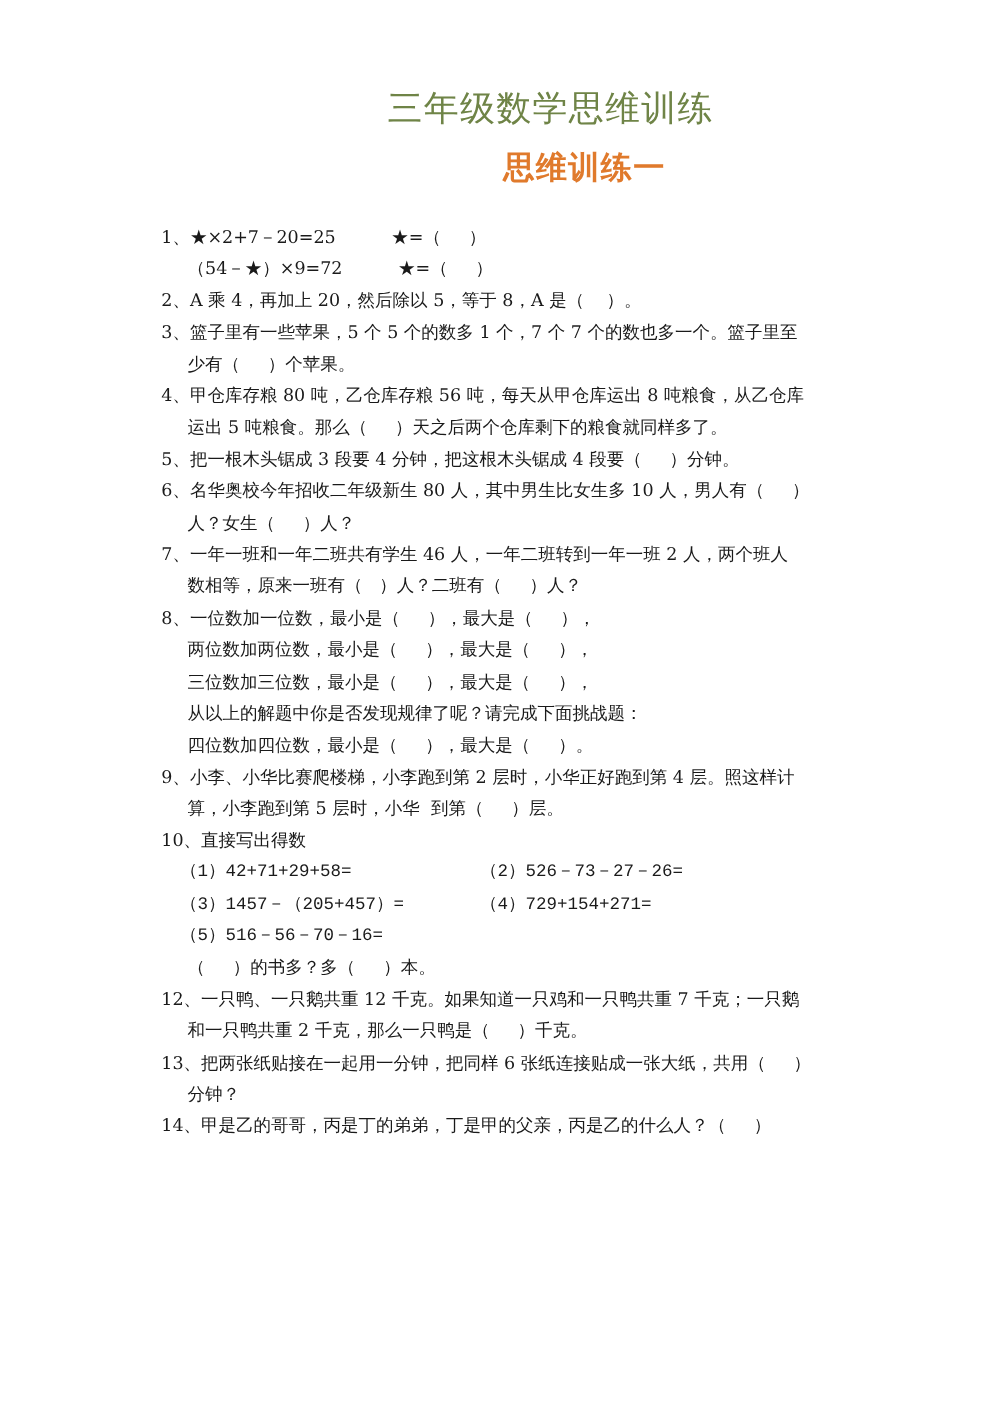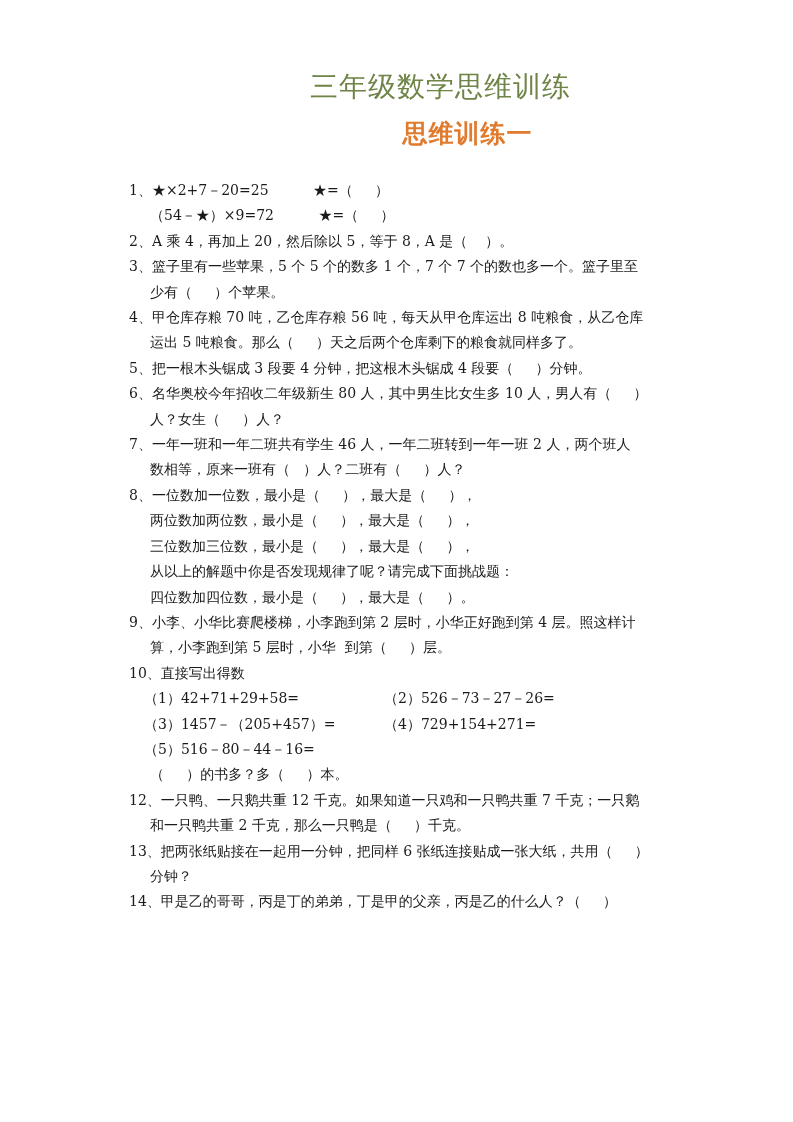--- a/index.html
+++ b/index.html
@@ -16,21 +16,21 @@
     }
     .title-main { top: 68px; font-size: 28px; color: #6f8447; letter-spacing: 1px; }
     .title-sub { top: 117px; font-size: 25px; color: #e07a2c; font-weight: bold; letter-spacing: 1px; margin-left: 27px; }
     .content {
       position: absolute; left: 116px; top: 178px; width: 570px;
       font-size: 14px; line-height: 25.4px;
     }
     .q { margin: 0; }
     .line { white-space: pre; margin-left: 13px; }
     .indent { padding-left: 21px; }
-    .calc-grid { display: grid; grid-template-columns: 240px 240px; padding-left: 28px; }
+    .calc-grid { display: grid; grid-template-columns: 240px 240px; padding-left: 28px; font-family: Liberation Mono, monospace; }
     .calc-item { white-space: pre; }
   </style>
 </head>
 <body>
 
 <div class="title title-main">三年级数学思维训练</div>
 <div class="title title-sub">思维训练一</div>
 
 <div class="content">
   <div class="q">
@@ -38,21 +38,21 @@
     <div class="line indent">（54－★）×9=72          ★=（     ）</div>
   </div>
   <div class="q">
     <div class="line">2、A 乘 4，再加上 20，然后除以 5，等于 8，A 是（    ）。</div>
   </div>
   <div class="q">
     <div class="line">3、篮子里有一些苹果，5 个 5 个的数多 1 个，7 个 7 个的数也多一个。篮子里至</div>
     <div class="line indent">少有（     ）个苹果。</div>
   </div>
   <div class="q">
-    <div class="line">4、甲仓库存粮 70 吨，乙仓库存粮 56 吨，每天从甲仓库运出 8 吨粮食，从乙仓库</div>
+    <div class="line">4、甲仓库存粮 80 吨，乙仓库存粮 56 吨，每天从甲仓库运出 8 吨粮食，从乙仓库</div>
     <div class="line indent">运出 5 吨粮食。那么（     ）天之后两个仓库剩下的粮食就同样多了。</div>
   </div>
   <div class="q">
     <div class="line">5、把一根木头锯成 3 段要 4 分钟，把这根木头锯成 4 段要（     ）分钟。</div>
   </div>
   <div class="q">
     <div class="line">6、名华奥校今年招收二年级新生 80 人，其中男生比女生多 10 人，男人有（     ）</div>
     <div class="line indent">人？女生（     ）人？</div>
   </div>
   <div class="q">
@@ -70,21 +70,21 @@
     <div class="line">9、小李、小华比赛爬楼梯，小李跑到第 2 层时，小华正好跑到第 4 层。照这样计</div>
     <div class="line indent">算，小李跑到第 5 层时，小华  到第（     ）层。</div>
   </div>
   <div class="q">
     <div class="line">10、直接写出得数</div>
     <div class="calc-grid">
       <div class="calc-item">（1）42+71+29+58=</div>
       <div class="calc-item">（2）526－73－27－26=</div>
       <div class="calc-item">（3）1457－（205+457）=</div>
       <div class="calc-item">（4）729+154+271=</div>
-      <div class="calc-item">（5）516－80－44－16=</div>
+      <div class="calc-item">（5）516－56－70－16=</div>
     </div>
   </div>
   <div class="q">
     <div class="line indent">（     ）的书多？多（     ）本。</div>
   </div>
   <div class="q">
     <div class="line">12、一只鸭、一只鹅共重 12 千克。如果知道一只鸡和一只鸭共重 7 千克；一只鹅</div>
     <div class="line indent">和一只鸭共重 2 千克，那么一只鸭是（     ）千克。</div>
   </div>
   <div class="q">

